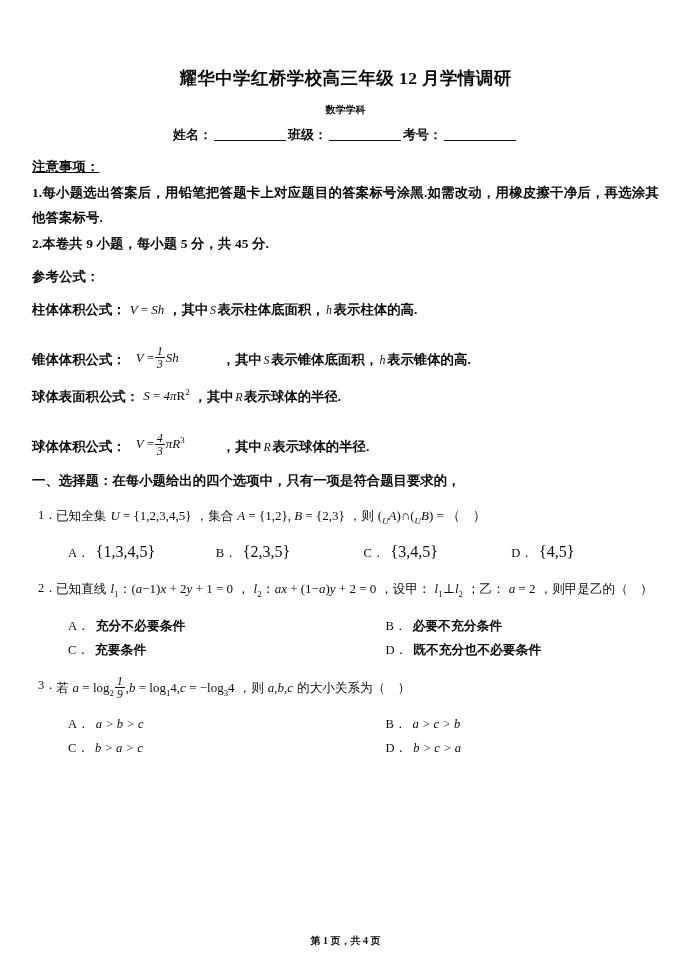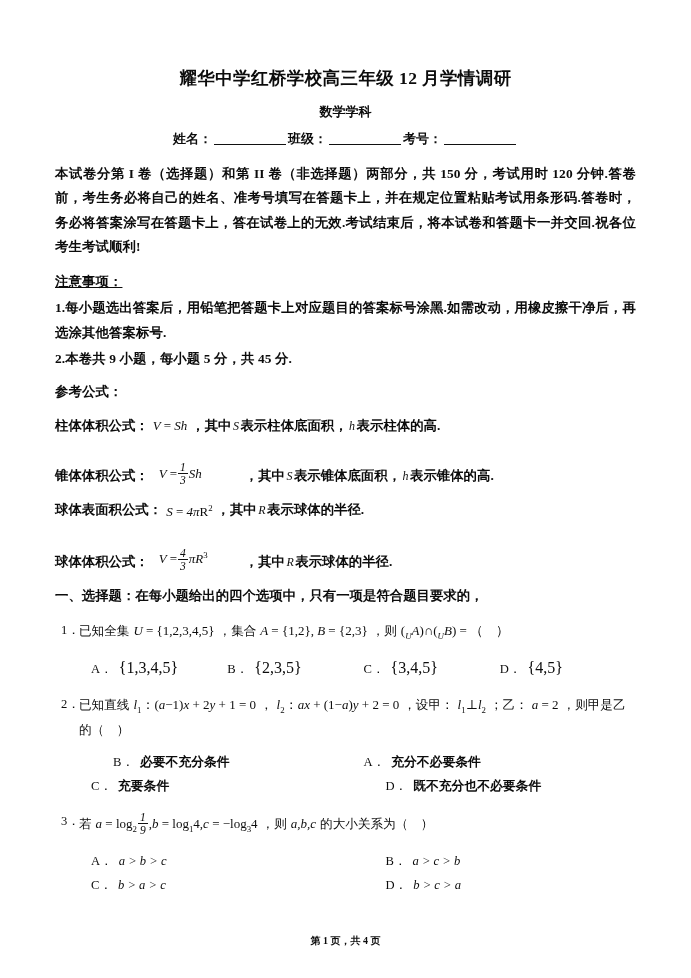--- a/index.html
+++ b/index.html
@@ -14,36 +14,36 @@
     color: #0c0c0c;
     position: relative;
     overflow: hidden;
   }
   .page {
     position: absolute;
     left: 0; top: 0;
     width: 691px;
     height: 978px;
     box-sizing: border-box;
-    padding: 0 55px;
+    padding: 0 32px;
   }
 
   
   .doc-title {
     text-align: center;
     font-weight: bold;
     font-size: 17.5px;
     letter-spacing: .4px;
     margin-top: 68px;
     line-height: 1.2;
   }
   .doc-subject {
     text-align: center;
     font-weight: bold;
-    font-size: 13px;
+    font-size: 10px;
     margin-top: 14px;
   }
   .idline {
     text-align: center;
     font-weight: bold;
     font-size: 13px;
     margin-top: 9px;
     white-space: nowrap;
   }
   .idline .blank {
@@ -83,21 +83,21 @@
     margin-top: 9px;
   }
 
   
   .formula-row {
     font-weight: bold;
     font-size: 13.4px;
     line-height: 22px;
     margin-top: 10px;
     display: flex;
-    align-items: center;
+    align-items: flex-end;
   }
   .formula-row.tall {
     margin-top: 16px;
     align-items: flex-end;
     min-height: 34px;
   }
   .flabel { white-space: nowrap; }
   .math {
     font-family: "Liberation Serif", "DejaVu Serif", serif;
     font-style: italic;
@@ -191,21 +191,20 @@
 <div class="page">
 
   <div class="doc-title">耀华中学红桥学校高三年级 12 月学情调研</div>
 
   <div class="doc-subject">数学学科</div>
 
   <div class="idline">
     <span>姓名：</span><span class="blank"></span><span>班级：</span><span class="blank"></span><span>考号：</span><span class="blank"></span>
   </div>
 
-  <p class="para intro">本试卷分第 I 卷（选择题）和第 II 卷（非选择题）两部分，共 150 分，考试用时 120 分钟.答卷前，考生务必将自己的姓名、准考号填写在答题卡上，并在规定位置粘贴考试用条形码.答卷时，务必将答案涂写在答题卡上，答在试卷上的无效.考试结束后，将本试卷和答题卡一并交回.祝各位考生考试顺利!</p>
 
 
   <p class="para notes-head">注意事项：</p>
   <p class="para note">1.每小题选出答案后，用铅笔把答题卡上对应题目的答案标号涂黑.如需改动，用橡皮擦干净后，再选涂其他答案标号.</p>
   <p class="para note">2.本卷共 9 小题，每小题 5 分，共 45 分.</p>
 
   <p class="para ref-head">参考公式：</p>
 
   <div class="formula-row">
     <span class="flabel">柱体体积公式：</span>
@@ -258,22 +257,22 @@
     <span class="opt b"><span class="opt-lab">B．</span><span class="opt-set">{2,3,5}</span></span>
     <span class="opt c"><span class="opt-lab">C．</span><span class="opt-set">{3,4,5}</span></span>
     <span class="opt d"><span class="opt-lab">D．</span><span class="opt-set">{4,5}</span></span>
   </div>
 
   <div class="question">
     <span class="q-num">2．</span>
     <span class="q-body"><span>已知直线</span><span class="math"><span style="font-style:italic">l</span><sub class="sb">1</sub><span class="up">：(</span><span style="font-style:italic">a</span><span class="up">−1)</span><span style="font-style:italic">x</span> <span class="up">+ 2</span><span style="font-style:italic">y</span> <span class="up">+ 1 = 0</span></span><span>，</span><span class="math"><span style="font-style:italic">l</span><sub class="sb">2</sub><span class="up">：</span><span style="font-style:italic">ax</span> <span class="up">+ (1−</span><span style="font-style:italic">a</span><span class="up">)</span><span style="font-style:italic">y</span> <span class="up">+ 2 = 0</span></span><span>，设甲：</span><span class="math"><span style="font-style:italic">l</span><sub class="sb">1</sub><span class="up">⊥</span><span style="font-style:italic">l</span><sub class="sb">2</sub></span><span>；乙：</span><span class="math"><span style="font-style:italic">a</span> <span class="up">= 2</span></span><span>，则甲是乙的（　）</span></span>
   </div>
   <div class="options two-col">
+    <span class="opt a"><span class="opt-lab">A．</span><span class="opt-txt">充分不必要条件</span></span>
     <span class="opt b"><span class="opt-lab">B．</span><span class="opt-txt">必要不充分条件</span></span>
-    <span class="opt a"><span class="opt-lab">A．</span><span class="opt-txt">充分不必要条件</span></span>
     <span class="opt c"><span class="opt-lab">C．</span><span class="opt-txt">充要条件</span></span>
     <span class="opt d"><span class="opt-lab">D．</span><span class="opt-txt">既不充分也不必要条件</span></span>
   </div>
 
   <div class="question">
     <span class="q-num">3．</span>
     <span class="q-body"><span>若</span><span class="math"><span style="font-style:italic">a</span> <span class="up">= log</span><sub class="sb">2</sub><span class="frac"><span class="num">1</span><span class="den">9</span></span><span class="up">,</span><span style="font-style:italic">b</span> <span class="up">= log</span><sub class="sb">1</sub><span class="up">4,</span><span style="font-style:italic">c</span> <span class="up">= −log</span><sub class="sb">3</sub><span class="up">4</span></span><span>，则</span><span class="math"><span style="font-style:italic">a,b,c</span></span><span>的大小关系为（　）</span></span>
   </div>
   <div class="options two-col">
     <span class="opt a"><span class="opt-lab">A．</span><span class="opt-math">a &gt; b &gt; c</span></span>

